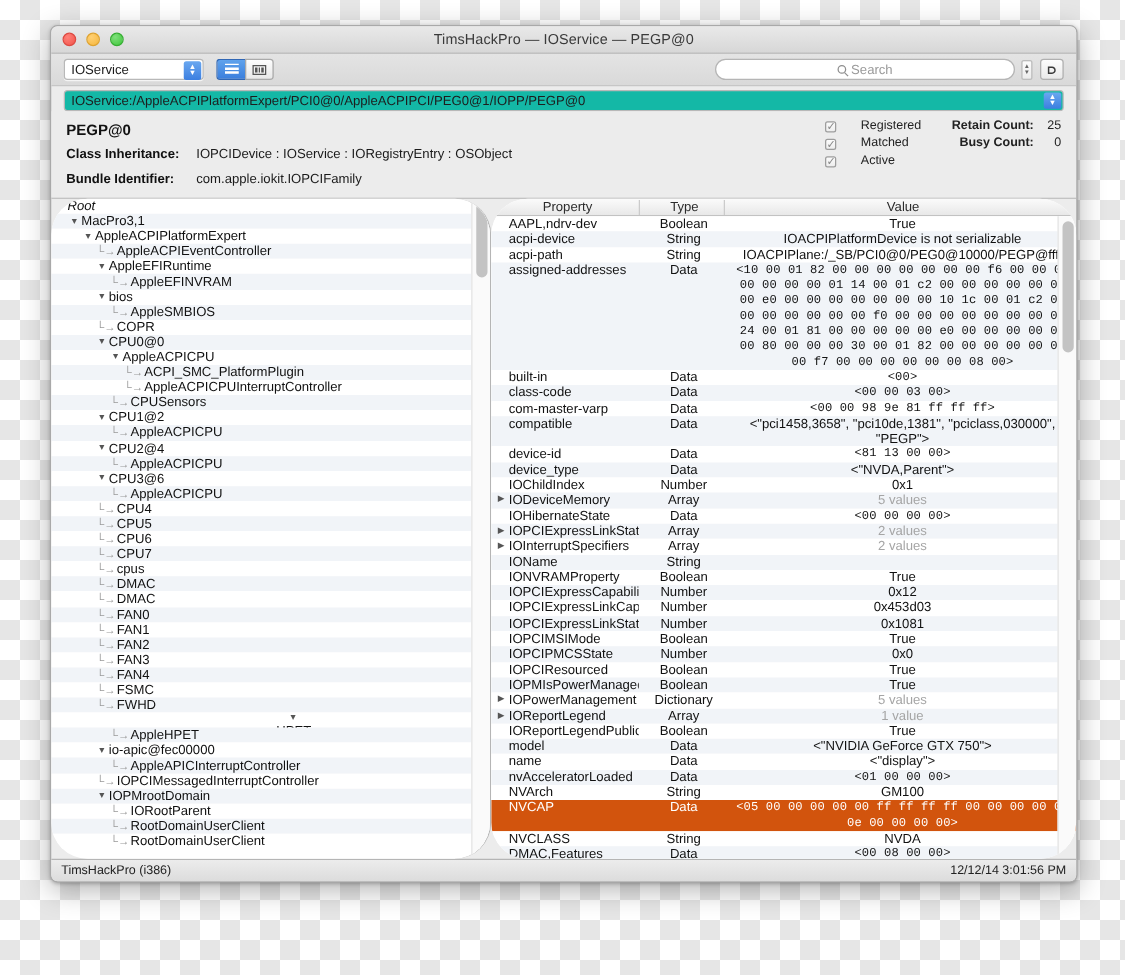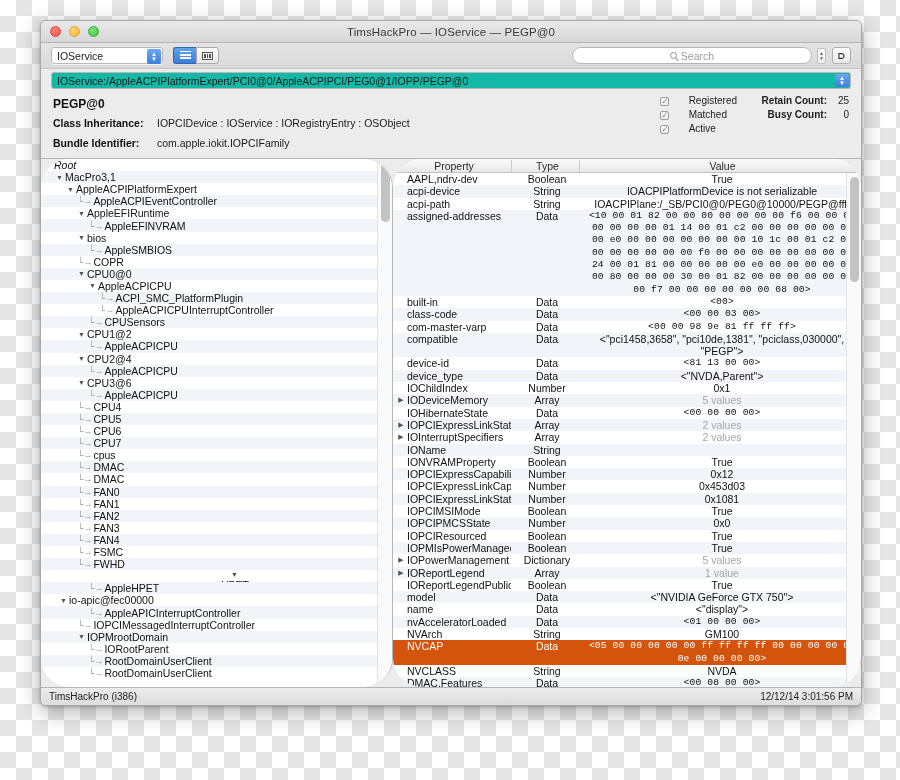--- a/index.html
+++ b/index.html
@@ -494,21 +494,21 @@
             <span class="tname">FWHD</span>
           </div>
           <div class="trow odd" style="padding-left: 36px; flex-direction: column;">
             <span class="tdisc">▼</span>
             <span class="tname">HPET</span>
           </div>
           <div class="trow even" style="padding-left: 47px;">
             <span class="conn">└→</span>
             <span class="tname">AppleHPET</span>
           </div>
-          <div class="trow odd" style="padding-left: 18px;">
+          <div class="trow odd" style="padding-left: 36px;">
             <span class="tdisc">▼</span>
             <span class="tname">io-apic@fec00000</span>
           </div>
           <div class="trow even" style="padding-left: 47px;">
             <span class="conn">└→</span>
             <span class="tname">AppleAPICInterruptController</span>
           </div>
           <div class="trow odd" style="padding-left: 36px;">
             <span class="conn">└→</span>
             <span class="tname">IOPCIMessagedInterruptController</span>

